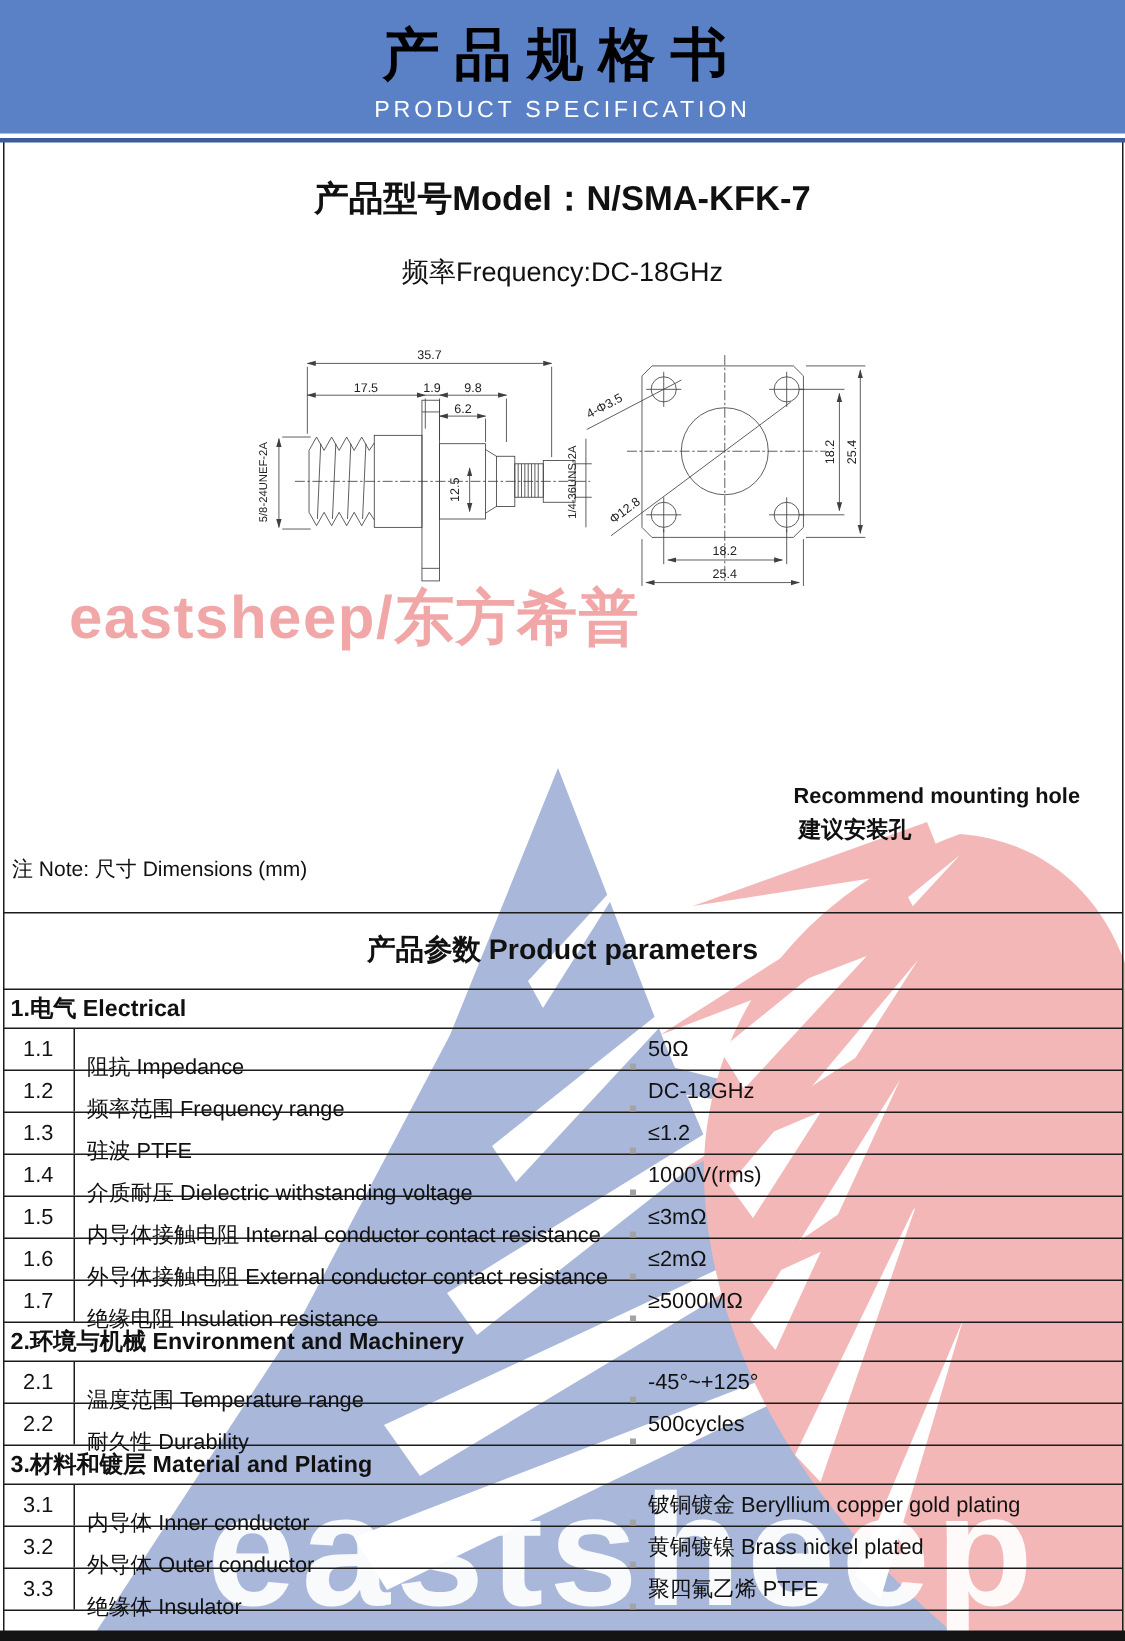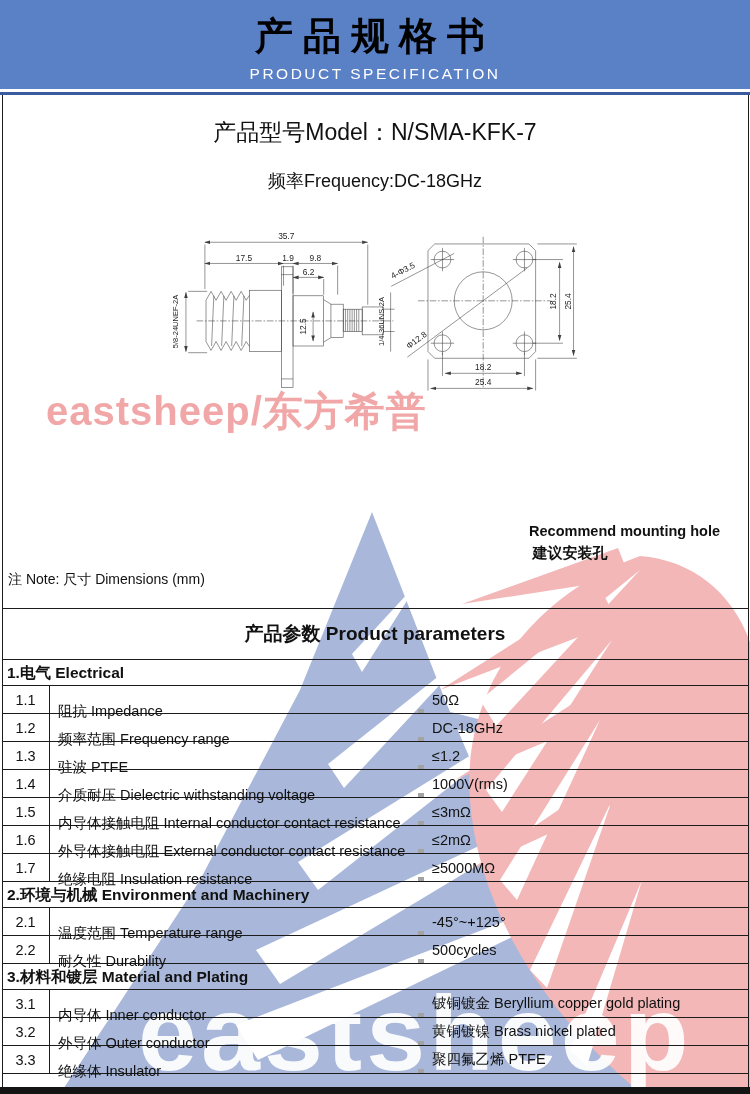--- a/index.html
+++ b/index.html
@@ -22,21 +22,21 @@
   .top-rule { position:absolute; left:0; top:92px; width:750px; height:2.5px; background:#3a5b9e; z-index:3; }
   
   .frame {
     position:absolute; left:1.5px; top:94px; width:747px; height:994px;
     border-left:1.5px solid #1c1c1c; border-right:1.5px solid #1c1c1c; z-index:2;
     pointer-events:none;
   }
   
   .model-title {
     position:absolute; left:0; top:117px; width:750px; text-align:center;
-    font-size:23px; font-weight:normal; z-index:2;
+    font-size:23px; font-weight:bold; z-index:2;
   }
   .freq-title {
     position:absolute; left:0; top:169px; width:750px; text-align:center;
     font-size:18px; font-weight:normal; z-index:2;
   }
   
   #drawing-svg { position:absolute; left:0; top:230px; z-index:2; }
   #drawing-svg text { fill:#222; font-size:15px; stroke:none; font-family:"Liberation Sans",sans-serif; }
   #drawing-svg text.sm { font-size:13.5px; }
   .wm-drawing {
@@ -52,21 +52,21 @@
   
   .ptable {
     position:absolute; left:2px; top:608px; width:746px; z-index:2;
     border-top:1.5px solid #1c1c1c; border-bottom:1.5px solid #1c1c1c;
   }
   .ptable-title { height:50px; line-height:50px; text-align:center; font-size:19px; font-weight:bold; }
   .sec-head { height:26px; line-height:26px; border-top:1px solid #1c1c1c;
               font-size:15.5px; font-weight:bold; padding-left:5px; }
   .p-row { display:flex; height:28px; border-top:1px solid #1c1c1c; font-size:14.5px; }
   .c1 { width:48px; border-right:1px solid #1c1c1c; display:flex; align-items:center; justify-content:center; }
-  .c2 { flex:1; border-right:6px solid #a3a3a3; display:flex; align-items:center; padding-left:8px;margin-top:23px; }
+  .c2 { flex:1; border-right:4px solid #a3a3a3; display:flex; align-items:center; padding-left:8px;margin-top:23px; }
   .c3 { width:324px; display:flex; align-items:center; padding-left:8px; }
   
   .bottom-bar { position:absolute; left:0; top:1087px; width:750px; height:7px; background:#141414; z-index:5; }
 </style>
 </head>
 <body>
 
 <div class="page">
 
   <svg id="logo-svg" class="layer" width="750" height="1094" viewBox="0 0 750 1094" aria-hidden="true">

